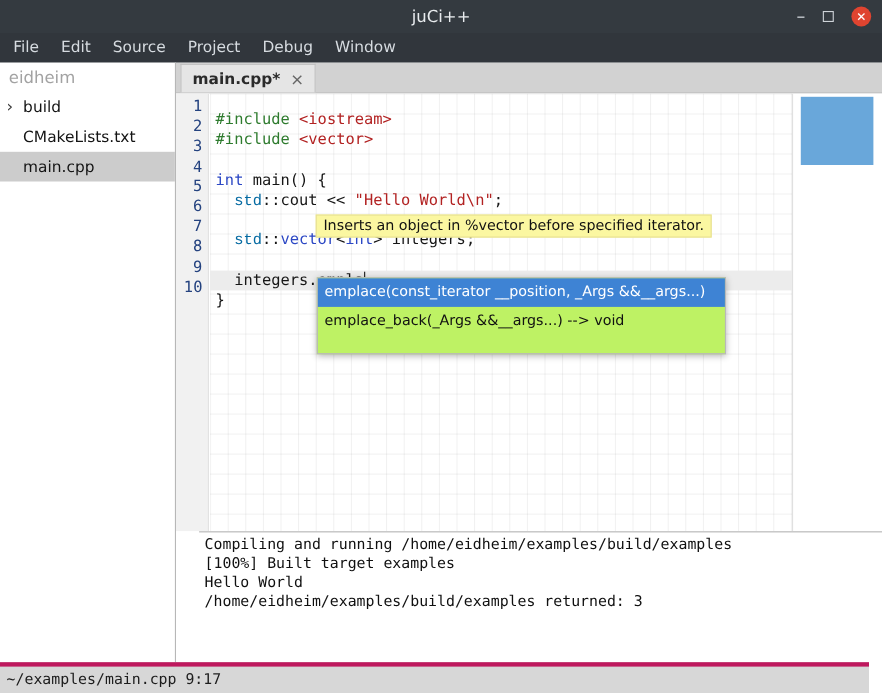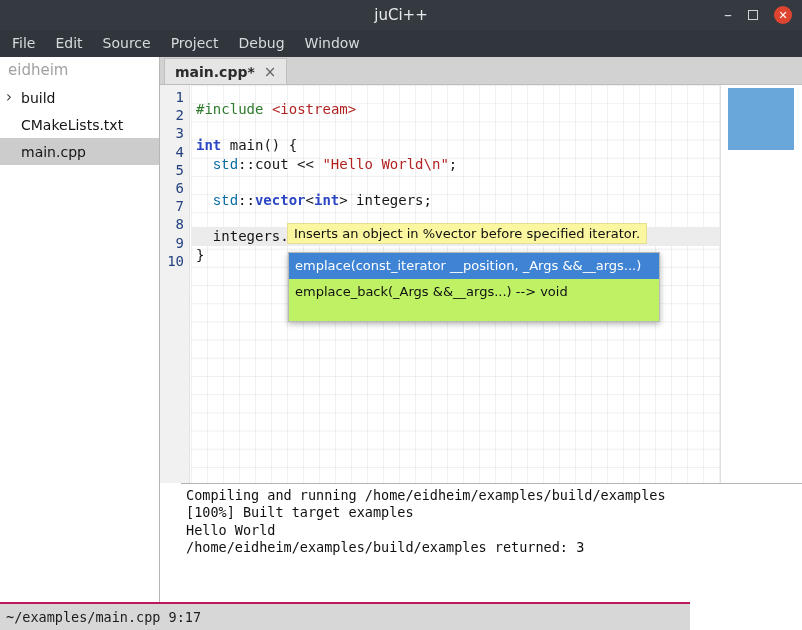--- a/index.html
+++ b/index.html
@@ -39,37 +39,37 @@
        linear-gradient(to right, rgba(0,0,0,0.06) 1px, transparent 1px),
        linear-gradient(to bottom, rgba(0,0,0,0.06) 1px, transparent 1px);
      background-size:16px 18.2px; }
   .gutter { position:absolute; left:0; top:0; width:30px; height:398px; background:#f1f1f1; border-right:1px solid #e2e2e2; padding-top:3px; }
   .gutter .num { height:18.2px; line-height:18.2px; text-align:right; padding-right:5px; font-family:"DejaVu Sans Mono","Liberation Mono",monospace; font-size:14px; color:#24427f; }
   .code { position:absolute; left:31px; top:3px; width:529px;margin-top:12px; }
   .line { height:18.2px; line-height:18.2px; font-family:"DejaVu Sans Mono","Liberation Mono",monospace; font-size:14px; color:#161616; padding-left:5px; white-space:pre; }
   .line.current { background:#ececec; }
   .tok-pp  { color:#2e7b2e; }
   .tok-str { color:#b22222; }
-  .tok-kw  { color:#2b47c4; font-weight:bold; }
+  .tok-kw  { color:#2b47c4; font-weight:normal; }
   .tok-ns  { color:#0369a1;font-family:Liberation Mono, monospace; }
   .caret { display:inline-block; width:1.5px; height:15px; background:#1a1a1a; margin-bottom:-3px; }
   .margin-line { position:absolute; left:560px; top:0; width:1px; height:398px; background:#e0e0e0; }
   .scroll-thumb { position:absolute; left:568px; top:3px; width:66px; height:62px; background:#69a7da; }
 
-  .code-tooltip { position:absolute; left:127px; top:138px; height:21px; line-height:19px; background:#fbf7a1; border:1px solid #e6df93; padding:0 6px; font-size:13px; color:#111111; white-space:nowrap; z-index:5; }
+  .code-tooltip { position:absolute; left:127px; top:110px; height:21px; line-height:19px; background:#fbf7a1; border:1px solid #e6df93; padding:0 6px; font-size:13px; color:#111111; white-space:nowrap; z-index:5; }
   .comp-popup { position:absolute; left:128px; top:167px; width:372px; height:70px; background:#bef264; border:1px solid #b9b9b9; box-shadow:0 2px 6px rgba(0,0,0,0.3); z-index:6; }
   .comp-row { height:26px; line-height:26px; padding:0 6px; font-size:13px; color:#111111; white-space:nowrap; overflow:hidden; }
   .comp-row.selected { background:#3e83d4; color:#ffffff; }
 
   
   .terminal { position:absolute; left:160px; top:483px; width:642px; height:119px; background:#ffffff; border-top:1px solid #b3b3b3; padding:3px 0 0 5px;margin-left:21px; }
   .term-line { font-family:"DejaVu Sans Mono","Liberation Mono",monospace; font-size:13.5px; line-height:17.3px; color:#101010; white-space:pre; }
 
   
-  .statusbar { position:absolute; left:0; top:602px; width:690px; height:28px; background:#d7d7d7; border-top:2px solid #be185d; display:flex; align-items:center; padding-left:6px; }
+  .statusbar { position:absolute; left:0; top:602px; width:790px; height:28px; background:#d7d7d7; border-top:4px solid #be185d; display:flex; align-items:center; padding-left:6px; }
   .status-text { font-family:"DejaVu Sans Mono","Liberation Mono",monospace; font-size:13.5px; color:#1c1c1c; }
 </style>
 </head>
 <body>
 
 <div class="window">
 
   <div class="titlebar">
     <div class="app-title">juCi++</div>
     <div class="win-controls">
@@ -122,20 +122,21 @@
         <div class="num">4</div>
         <div class="num">5</div>
         <div class="num">6</div>
         <div class="num">7</div>
         <div class="num">8</div>
         <div class="num">9</div>
         <div class="num">10</div>
       </div>
     <div class="code" id="code">
         <div class="line"><span class="tok-pp">#include</span><span> </span><span class="tok-str">&lt;iostream&gt;</span></div>
+        <div class="line"><span class="tok-pp">#include</span><span> </span><span class="tok-str">&lt;vector&gt;</span></div>
         <div class="line"></div>
         <div class="line"><span class="tok-kw">int</span><span> main() {</span></div>
         <div class="line"><span>  </span><span class="tok-ns">std</span><span>::cout &lt;&lt; </span><span class="tok-str">"Hello World\n"</span><span>;</span></div>
         <div class="line"></div>
         <div class="line"><span>  </span><span class="tok-ns">std</span><span>::</span><span class="tok-kw">vector</span><span>&lt;</span><span class="tok-kw">int</span><span>&gt; integers;</span></div>
         <div class="line"></div>
         <div class="line current"><span>  integers.empla</span><span class="caret"></span></div>
         <div class="line"><span>}</span></div>
       </div>
     <div class="margin-line"></div>

